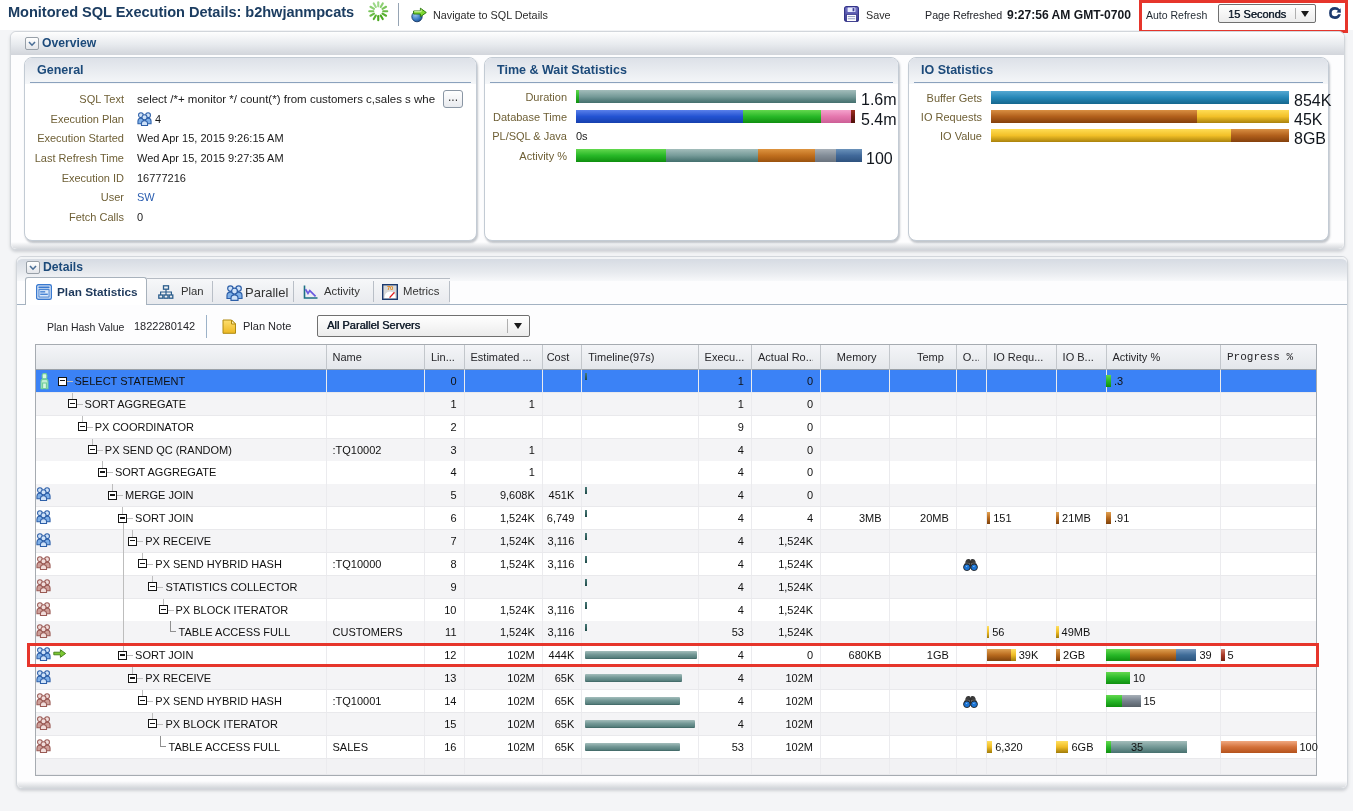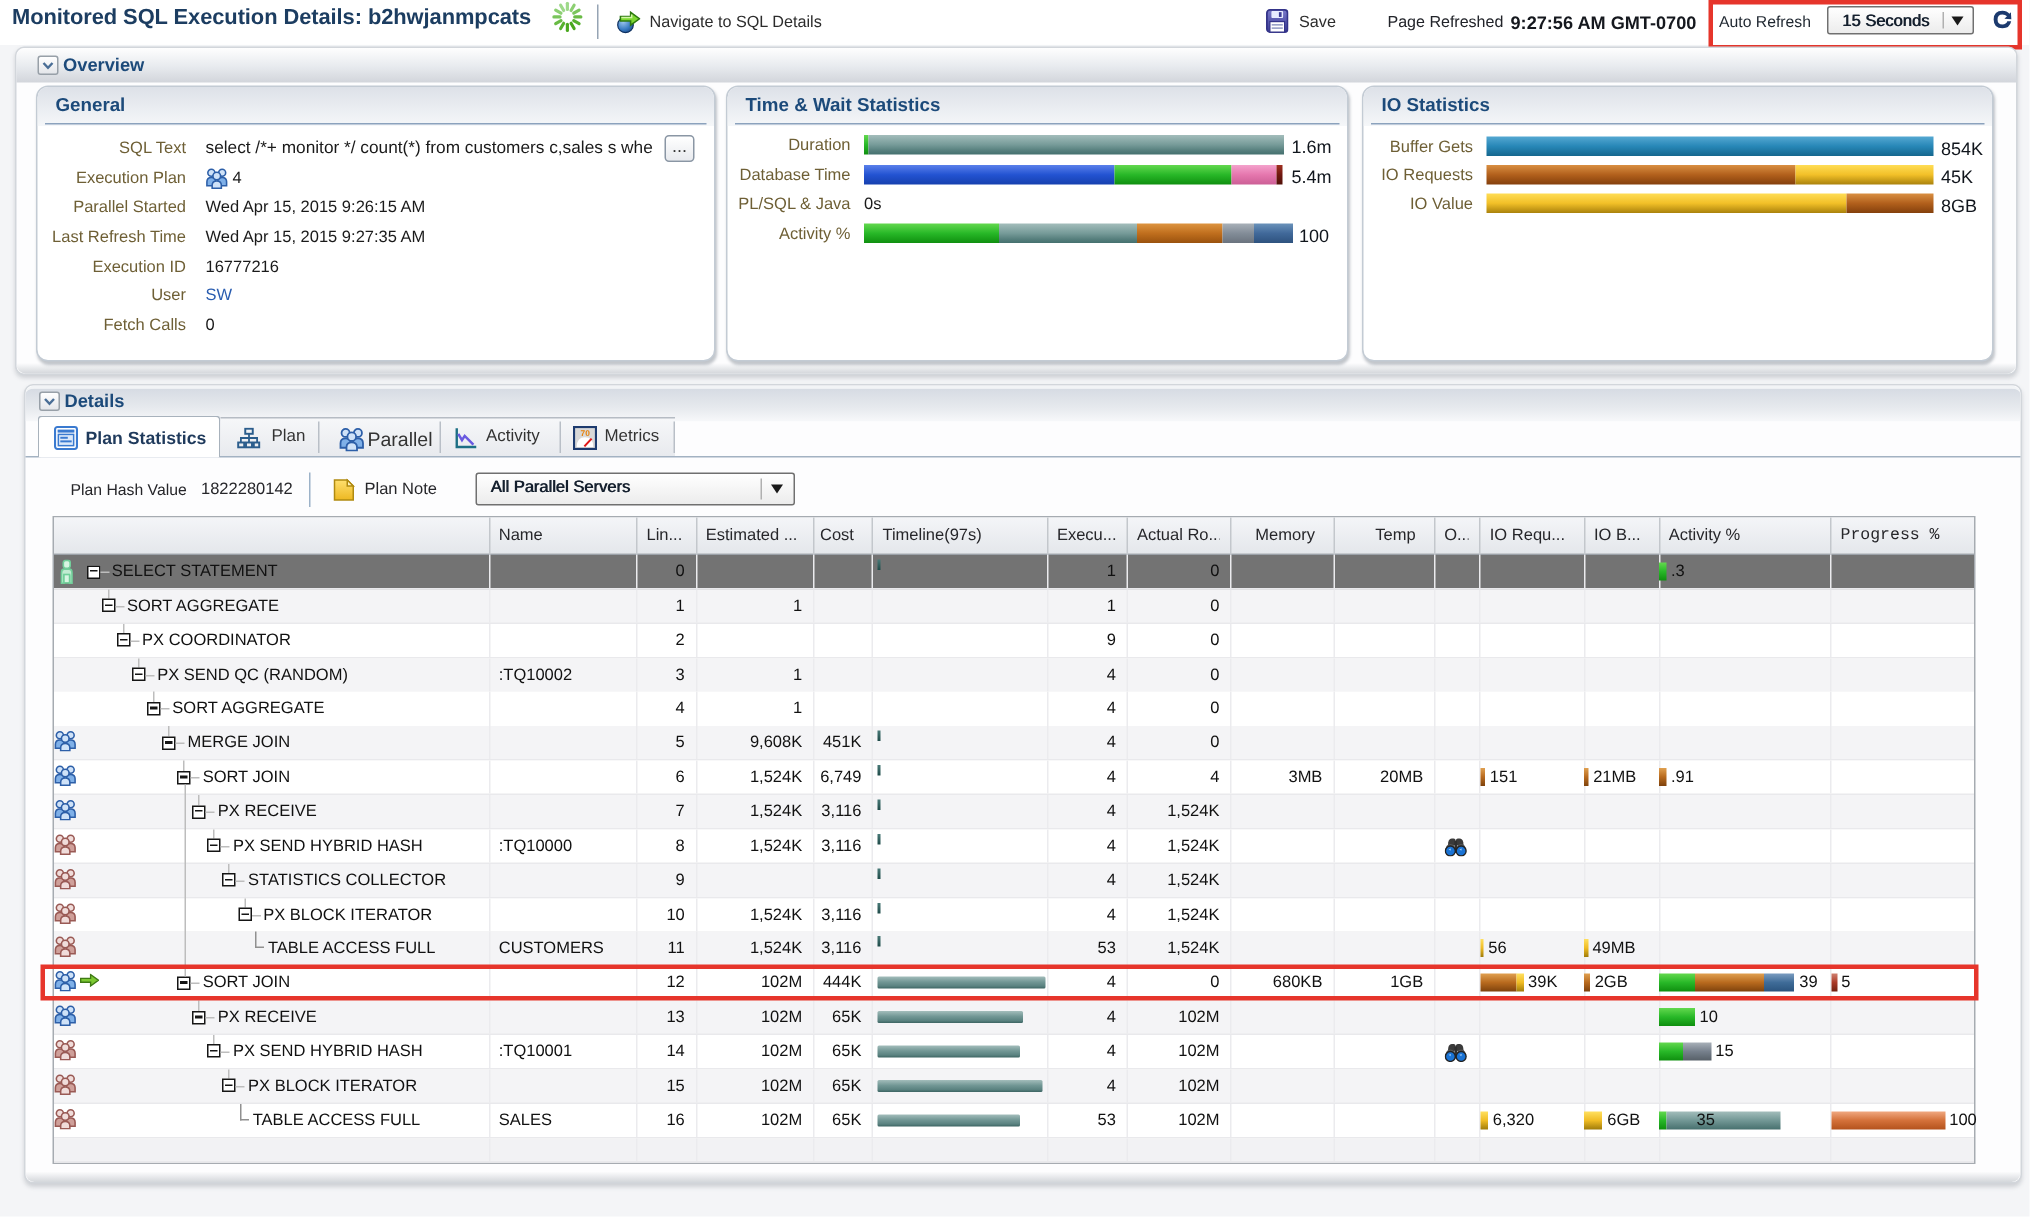--- a/index.html
+++ b/index.html
@@ -14,21 +14,21 @@
 .sectitle{font-size:12.2px;font-weight:bold;color:#1c4a7a;}
 .chevbtn{width:14px;height:13px;background:linear-gradient(#ffffff,#e4e6ea);border:1px solid #98a0a8;border-radius:2px;}
 .panel{background:#ffffff;border:1px solid #c3cbd4;border-radius:8px;box-shadow:1px 2px 2px rgba(120,128,140,.45);overflow:hidden;}
 .phead{position:absolute;left:0;top:0;right:0;height:26px;background:linear-gradient(#dde1e8,#f5f7f9);}
 .ptitle{font-size:12.5px;font-weight:bold;color:#1c4a7a;}
 .phr{height:1px;background:#8ba2bd;}
 .lbl{color:#6e5f35;font-size:11px;text-align:right;}
 .val{font-size:11px;color:#1a1a1a;}
 .bar{position:absolute;height:13px;}
 .barseg{position:absolute;top:0;bottom:0;}
-.bval{font-size:12px;color:#10151c;position:absolute;}
+.bval{font-size:16px;color:#10151c;position:absolute;}
 .tabline{position:absolute;height:1px;background:#a3b2c2;}
 
 .dd{background:linear-gradient(#ffffff,#ececec);border:1px solid #707070;border-radius:2px;}
 .ddarrow{width:0;height:0;border-left:4.5px solid transparent;border-right:4.5px solid transparent;border-top:6px solid #1a1a1a;}
 .ddsep{position:absolute;width:1px;background:#b0b0b0;top:3px;bottom:3px;}
 
 .tblhead{background:linear-gradient(#f4f5f8,#e4e7eb);border-bottom:1px solid #9ba1a8;}
 .th{position:absolute;top:0;height:24px;line-height:24px;font-size:11px;color:#26262a;white-space:nowrap;overflow:hidden;}
 .row{position:absolute;left:0;width:1280px;height:23.2px;border-bottom:1px solid #e9e9ec;}
 .cellsep{position:absolute;top:0;bottom:0;width:1px;background:#ebebee;}
@@ -126,21 +126,21 @@
 <div class="abs lbl" style="left:0px;top:112.7px;width:124px;">Execution Plan</div>
 <svg class="abs" style="left:137px;top:112px;" width="15" height="14" viewBox="0 0 17 16">
     <circle cx="4.4" cy="3.6" r="2.7" fill="#cfe2f8" stroke="#2d5fa8" stroke-width="1.2"></circle>
     <circle cx="12.6" cy="3.6" r="2.7" fill="#cfe2f8" stroke="#2d5fa8" stroke-width="1.2"></circle>
     <path d="M1 13.5 L1 10.5 Q1 7.2 4.4 7.2 Q7.8 7.2 7.8 10.5 L7.8 13.5 Z" fill="#7fb0e8" stroke="#2d5fa8" stroke-width="1.2"></path>
     <path d="M9.2 13.5 L9.2 10.5 Q9.2 7.2 12.6 7.2 Q16 7.2 16 10.5 L16 13.5 Z" fill="#7fb0e8" stroke="#2d5fa8" stroke-width="1.2"></path>
     <circle cx="8.5" cy="6.1" r="2.9" fill="#cfe2f8" stroke="#2d5fa8" stroke-width="1.2"></circle>
     <path d="M5 15.4 L5 13.2 Q5 9.9 8.5 9.9 Q12 9.9 12 13.2 L12 15.4 Z" fill="#cfe2f8" stroke="#2d5fa8" stroke-width="1.2"></path>
   </svg>
 <div class="abs val" style="left:155px;top:112.7px;">4</div>
-<div class="abs lbl" style="left:0px;top:132.3px;width:124px;">Parallel Started</div>
+<div class="abs lbl" style="left:0px;top:132.3px;width:124px;">Execution Started</div>
 <div class="abs val" style="left:137px;top:132.3px;">Wed Apr 15, 2015 9:26:15 AM</div>
 <div class="abs lbl" style="left:0px;top:152.0px;width:124px;">Last Refresh Time</div>
 <div class="abs val" style="left:137px;top:152.0px;">Wed Apr 15, 2015 9:27:35 AM</div>
 <div class="abs lbl" style="left:0px;top:171.6px;width:124px;">Execution ID</div>
 <div class="abs val" style="left:137px;top:171.6px;">16777216</div>
 <div class="abs lbl" style="left:0px;top:191.3px;width:124px;">User</div>
 <div class="abs val" style="left:137px;top:191.3px;"><span style="color:#2a5db0;">SW</span></div>
 <div class="abs lbl" style="left:0px;top:210.9px;width:124px;">Fetch Calls</div>
 <div class="abs val" style="left:137px;top:210.9px;">0</div>
 <div class="abs" style="left:443px;top:90px;width:20px;height:18px;background:linear-gradient(#ffffff,#e8eaee);border:1px solid #8a96a4;border-radius:3px;text-align:center;line-height:13px;font-size:12px;color:#333;">...</div>
@@ -292,21 +292,21 @@
 <div class="abs" style="left:919.8px;top:0;width:1px;height:25px;background:#c3c7cc;"></div>
 <div class="th" style="left:950.2px;width:62.4px;padding-left:7px;">IO Requ...</div>
 <div class="abs" style="left:950.2px;top:0;width:1px;height:25px;background:#c3c7cc;"></div>
 <div class="th" style="left:1019.6px;width:42.9px;padding-left:7px;">IO B...</div>
 <div class="abs" style="left:1019.6px;top:0;width:1px;height:25px;background:#c3c7cc;"></div>
 <div class="th" style="left:1069.5px;width:107.5px;padding-left:7px;">Activity %</div>
 <div class="abs" style="left:1069.5px;top:0;width:1px;height:25px;background:#c3c7cc;"></div>
 <div class="th" style="left:1184.0px;width:91.0px;padding-left:7px;font-family:Liberation Mono, monospace;">Progress %</div>
 <div class="abs" style="left:1184.0px;top:0;width:1px;height:25px;background:#c3c7cc;"></div>
 </div>
-<div class="row" style="top:25.0px;background:#737373;">
+<div class="row" style="top:25.0px;background:#3b82f6;">
 <div class="cellsep" style="left:289.5px;"></div>
 <div class="cellsep" style="left:388.0px;"></div>
 <div class="cellsep" style="left:427.5px;"></div>
 <div class="cellsep" style="left:505.8px;"></div>
 <div class="cellsep" style="left:545.3px;"></div>
 <div class="cellsep" style="left:661.6px;"></div>
 <div class="cellsep" style="left:715.0px;"></div>
 <div class="cellsep" style="left:784.0px;"></div>
 <div class="cellsep" style="left:852.6px;"></div>
 <div class="cellsep" style="left:919.8px;"></div>

